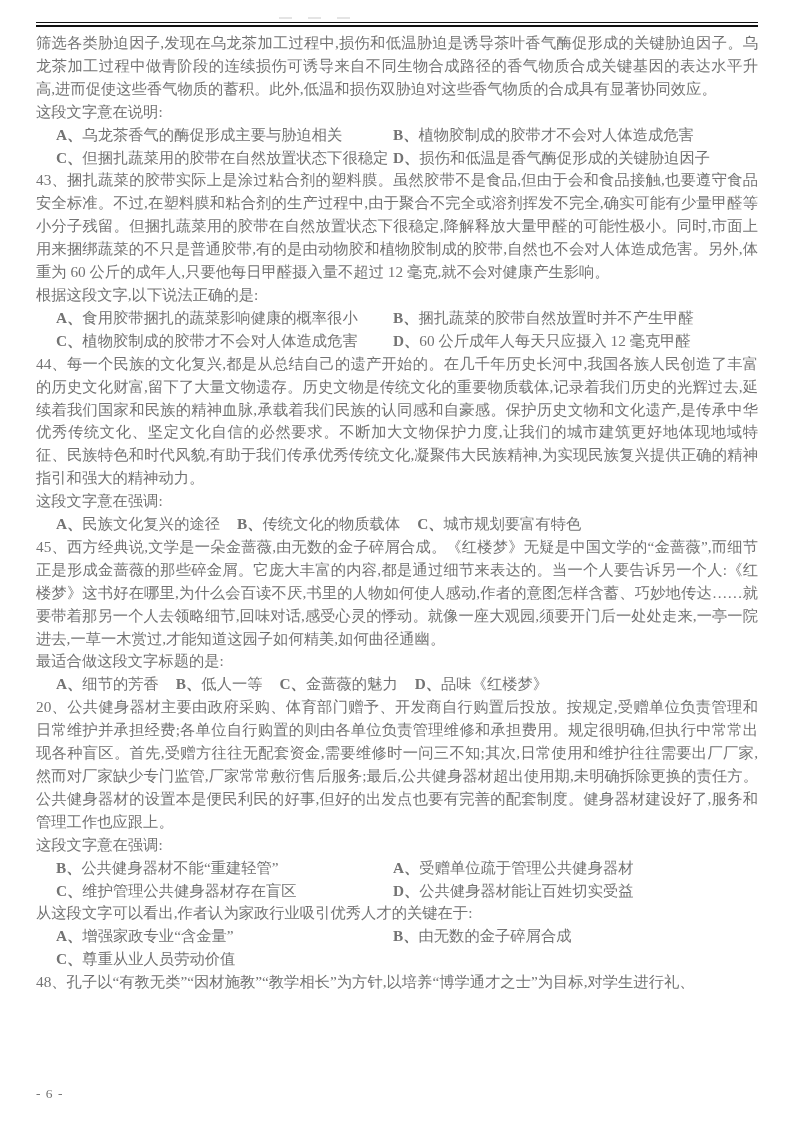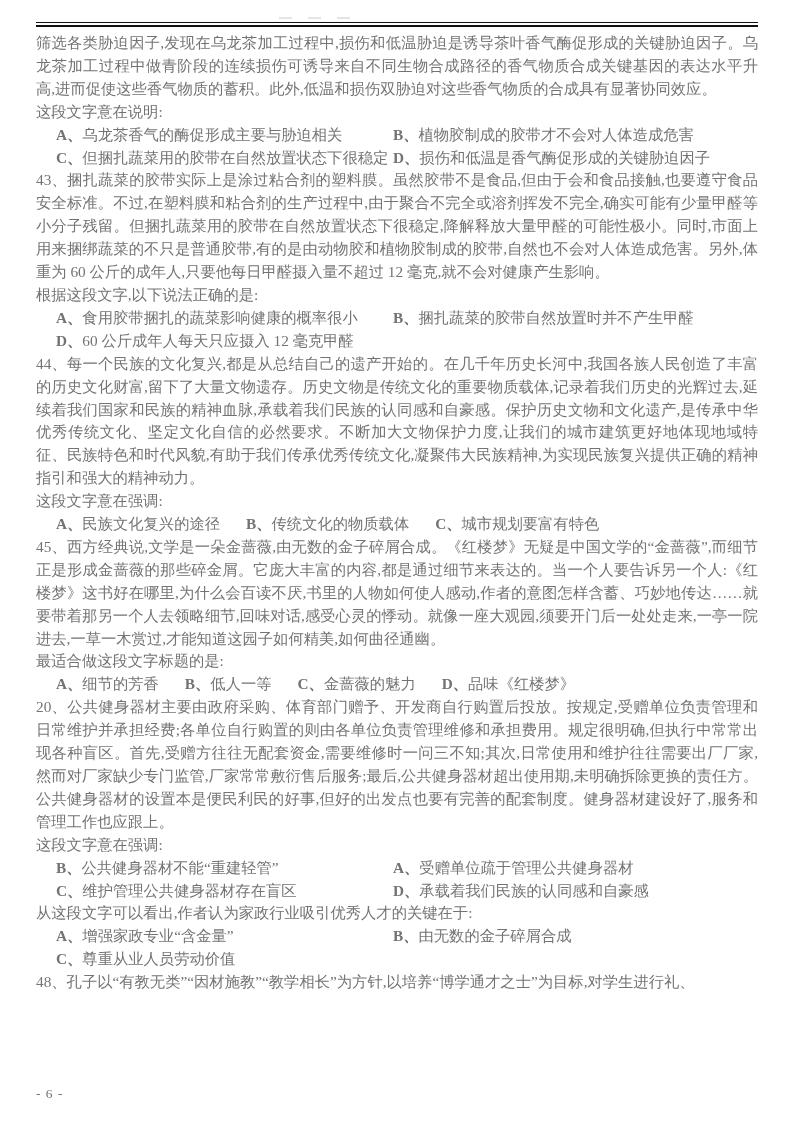--- a/index.html
+++ b/index.html
@@ -32,21 +32,21 @@
     line-height: 22.9px;
     text-align: justify;
     text-justify: inter-ideograph;
     word-break: break-all;
   }
   .content p { margin: 0; }
   .para { }
   .prompt { text-align: left; }
   .opts { padding-left: 20px; text-align: left; }
   .opts.two-col { display: grid; grid-template-columns: 337px auto; }
-  .opts.one-line { display: flex; gap: 26px; white-space: nowrap; }
+  .opts.one-line { display: flex; gap: 17px; white-space: nowrap; }
   .opt { display: block; }
   .opt-label { font-weight: 700; }
   .footer {
     position: absolute;
     left: 36px;
     top: 1086px;
     font-size: 13.5px;
     letter-spacing: 1px;
   }
 </style>
@@ -67,20 +67,21 @@
         <span class="opt"><span class="opt-label">A、</span><span>乌龙茶香气的酶促形成主要与胁迫相关</span></span>
         <span class="opt"><span class="opt-label">B、</span><span>植物胶制成的胶带才不会对人体造成危害</span></span>
         <span class="opt"><span class="opt-label">C、</span><span>但捆扎蔬菜用的胶带在自然放置状态下很稳定</span></span>
         <span class="opt"><span class="opt-label">D、</span><span>损伤和低温是香气酶促形成的关键胁迫因子</span></span>
       </div>
       <p class="para">43、捆扎蔬菜的胶带实际上是涂过粘合剂的塑料膜。虽然胶带不是食品,但由于会和食品接触,也要遵守食品安全标准。不过,在塑料膜和粘合剂的生产过程中,由于聚合不完全或溶剂挥发不完全,确实可能有少量甲醛等小分子残留。但捆扎蔬菜用的胶带在自然放置状态下很稳定,降解释放大量甲醛的可能性极小。同时,市面上用来捆绑蔬菜的不只是普通胶带,有的是由动物胶和植物胶制成的胶带,自然也不会对人体造成危害。另外,体重为 60 公斤的成年人,只要他每日甲醛摄入量不超过 12 毫克,就不会对健康产生影响。</p>
       <p class="prompt">根据这段文字,以下说法正确的是:</p>
       <div class="opts two-col">
         <span class="opt"><span class="opt-label">A、</span><span>食用胶带捆扎的蔬菜影响健康的概率很小</span></span>
         <span class="opt"><span class="opt-label">B、</span><span>捆扎蔬菜的胶带自然放置时并不产生甲醛</span></span>
+        <span class="opt"><span class="opt-label">C、</span><span>植物胶制成的胶带才不会对人体造成危害</span></span>
         <span class="opt"><span class="opt-label">D、</span><span>60 公斤成年人每天只应摄入 12 毫克甲醛</span></span>
       </div>
       <p class="para">44、每一个民族的文化复兴,都是从总结自己的遗产开始的。在几千年历史长河中,我国各族人民创造了丰富的历史文化财富,留下了大量文物遗存。历史文物是传统文化的重要物质载体,记录着我们历史的光辉过去,延续着我们国家和民族的精神血脉,承载着我们民族的认同感和自豪感。保护历史文物和文化遗产,是传承中华优秀传统文化、坚定文化自信的必然要求。不断加大文物保护力度,让我们的城市建筑更好地体现地域特征、民族特色和时代风貌,有助于我们传承优秀传统文化,凝聚伟大民族精神,为实现民族复兴提供正确的精神指引和强大的精神动力。</p>
       <p class="prompt">这段文字意在强调:</p>
       <div class="opts one-line">
         <span class="opt"><span class="opt-label">A、</span><span>民族文化复兴的途径</span></span>
         <span class="opt"><span class="opt-label">B、</span><span>传统文化的物质载体</span></span>
         <span class="opt"><span class="opt-label">C、</span><span>城市规划要富有特色</span></span>
       </div>
       <p class="para">45、西方经典说,文学是一朵金蔷薇,由无数的金子碎屑合成。《红楼梦》无疑是中国文学的“金蔷薇”,而细节正是形成金蔷薇的那些碎金屑。它庞大丰富的内容,都是通过细节来表达的。当一个人要告诉另一个人:《红楼梦》这书好在哪里,为什么会百读不厌,书里的人物如何使人感动,作者的意图怎样含蓄、巧妙地传达……就要带着那另一个人去领略细节,回味对话,感受心灵的悸动。就像一座大观园,须要开门后一处处走来,一亭一院进去,一草一木赏过,才能知道这园子如何精美,如何曲径通幽。</p>
@@ -90,21 +91,21 @@
         <span class="opt"><span class="opt-label">B、</span><span>低人一等</span></span>
         <span class="opt"><span class="opt-label">C、</span><span>金蔷薇的魅力</span></span>
         <span class="opt"><span class="opt-label">D、</span><span>品味《红楼梦》</span></span>
       </div>
       <p class="para">20、公共健身器材主要由政府采购、体育部门赠予、开发商自行购置后投放。按规定,受赠单位负责管理和日常维护并承担经费;各单位自行购置的则由各单位负责管理维修和承担费用。规定很明确,但执行中常常出现各种盲区。首先,受赠方往往无配套资金,需要维修时一问三不知;其次,日常使用和维护往往需要出厂厂家,然而对厂家缺少专门监管,厂家常常敷衍售后服务;最后,公共健身器材超出使用期,未明确拆除更换的责任方。公共健身器材的设置本是便民利民的好事,但好的出发点也要有完善的配套制度。健身器材建设好了,服务和管理工作也应跟上。</p>
       <p class="prompt">这段文字意在强调:</p>
       <div class="opts two-col">
         <span class="opt"><span class="opt-label">B、</span><span>公共健身器材不能“重建轻管”</span></span>
         <span class="opt"><span class="opt-label">A、</span><span>受赠单位疏于管理公共健身器材</span></span>
         <span class="opt"><span class="opt-label">C、</span><span>维护管理公共健身器材存在盲区</span></span>
-        <span class="opt"><span class="opt-label">D、</span><span>承载着我们民族的认同感和自豪感</span></span>
+        <span class="opt"><span class="opt-label">D、</span><span>公共健身器材能让百姓切实受益</span></span>
       </div>
       <p class="prompt">从这段文字可以看出,作者认为家政行业吸引优秀人才的关键在于:</p>
       <div class="opts two-col">
         <span class="opt"><span class="opt-label">A、</span><span>增强家政专业“含金量”</span></span>
         <span class="opt"><span class="opt-label">B、</span><span>由无数的金子碎屑合成</span></span>
         <span class="opt"><span class="opt-label">C、</span><span>尊重从业人员劳动价值</span></span>
       </div>
       <p class="para">48、孔子以“有教无类”“因材施教”“教学相长”为方针,以培养“博学通才之士”为目标,对学生进行礼、</p>
     </div>
   <div class="footer">- 6 -</div>

